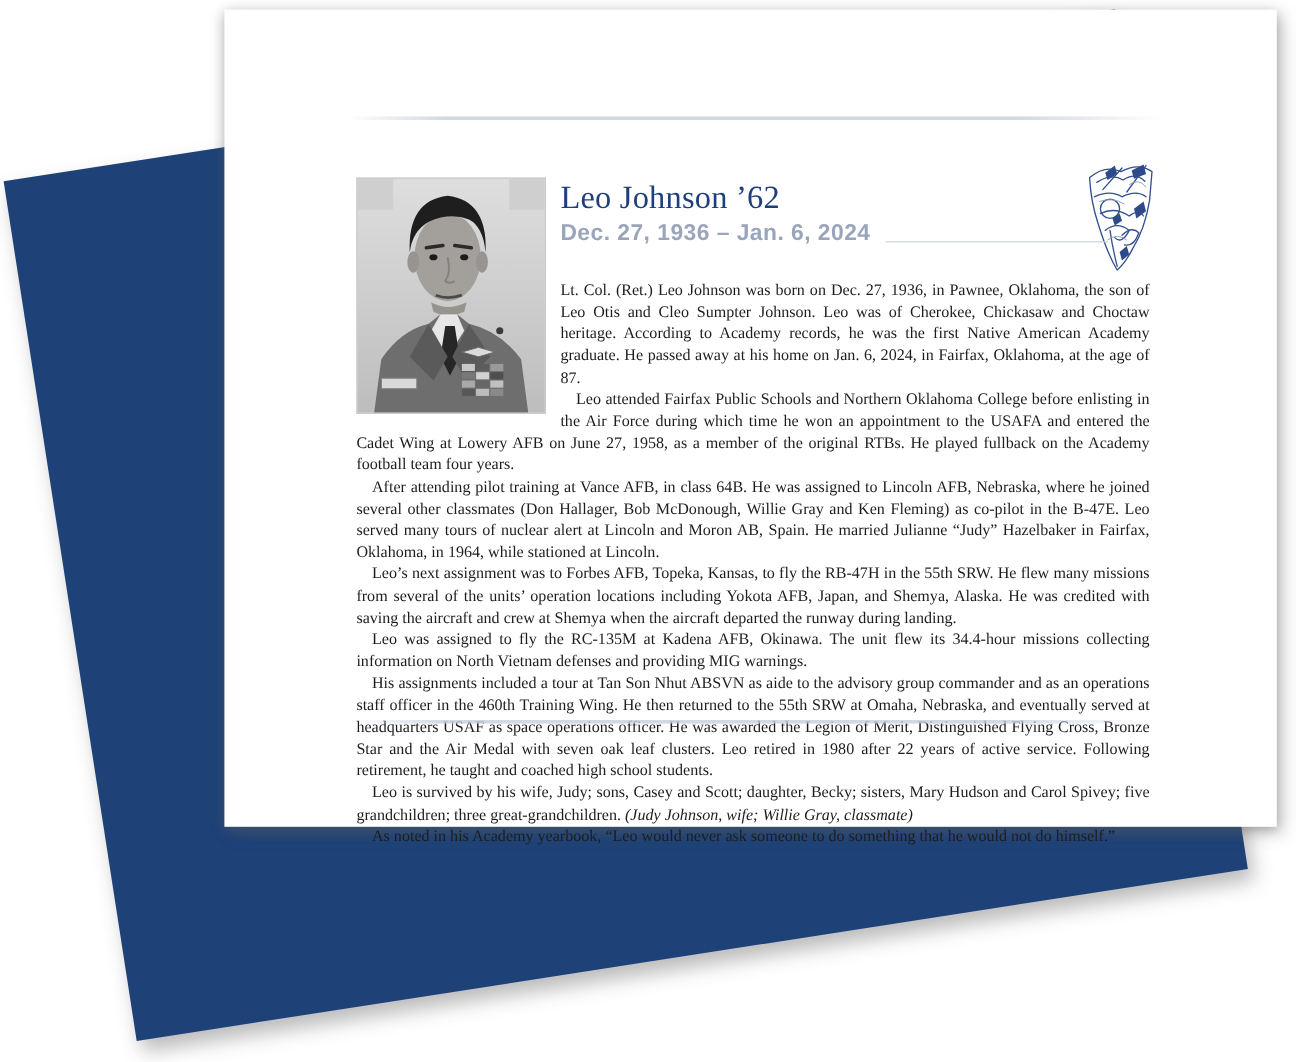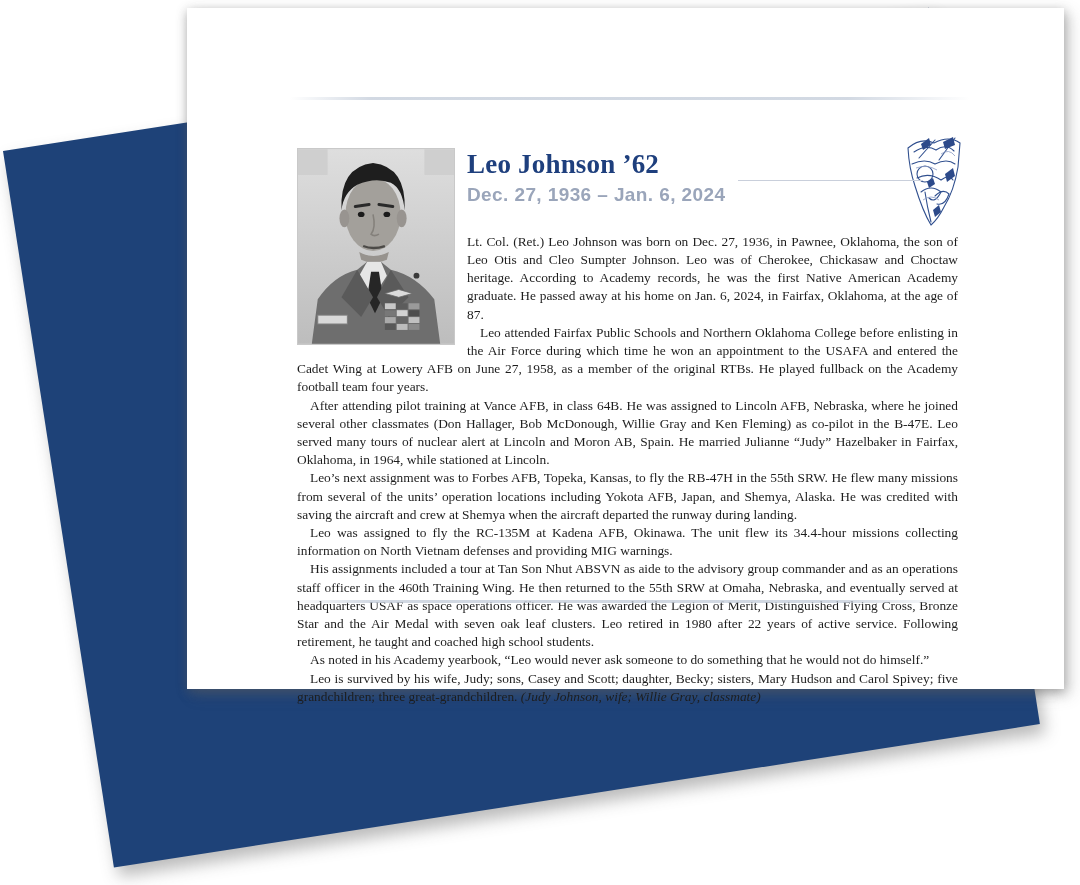--- a/index.html
+++ b/index.html
@@ -42,25 +42,25 @@
   }
   .photo{
     float:left;width:158px;height:197px;margin:0 12px 6px 0;
     border:1px solid #c9c9c9;background:#d6d6d6;box-sizing:border-box;
   }
   .photo svg{display:block;width:100%;height:100%;}
 
   .page-title{
     margin:0;padding-top:2px;
     font-family:"Liberation Serif", serif;
-    font-size:27px;font-weight:bold;line-height:1.1;
+    font-size:27px;font-weight:normal;line-height:1.1;
     color:#1e3f7d;letter-spacing:.2px;
   }
   .dates-row{
-    display:flex;align-items:flex-start;margin-top:4px;
+    display:flex;align-items:flex-end;margin-top:4px;
   }
   .dates-text{
     font-family:"Liberation Sans", sans-serif;
     font-size:19px;font-weight:bold;letter-spacing:.4px;
     color:#9aa5ba;white-space:nowrap;
   }
   .dates-rule{
     display:inline-block;width:185px;height:1px;
     background:#c9cfdb;margin-left:13px;position:relative;top:-4px;
   }
@@ -168,22 +168,22 @@
         <span class="dates-rule"></span>
       </div>
 
       <div class="paras">
           <p class="body-para">Lt. Col. (Ret.) Leo Johnson was born on Dec. 27, 1936, in Pawnee, Oklahoma, the son of Leo Otis and Cleo Sumpter Johnson. Leo was of Cherokee, Chickasaw and Choctaw heritage. According to Academy records, he was the first Native American Academy graduate. He passed away at his home on Jan. 6, 2024, in Fairfax, Oklahoma, at the age of 87.</p>
           <p class="body-para">Leo attended Fairfax Public Schools and Northern Oklahoma College before enlisting in the Air Force during which time he won an appointment to the USAFA and entered the Cadet Wing at Lowery AFB on June 27, 1958, as a member of the original RTBs. He played fullback on the Academy football team four years.</p>
           <p class="body-para">After attending pilot training at Vance AFB, in class 64B. He was assigned to Lincoln AFB, Nebraska, where he joined several other classmates (Don Hallager, Bob McDonough, Willie Gray and Ken Fleming) as co-pilot in the B-47E. Leo served many tours of nuclear alert at Lincoln and Moron AB, Spain. He married Julianne “Judy” Hazelbaker in Fairfax, Oklahoma, in 1964, while stationed at Lincoln.</p>
           <p class="body-para">Leo’s next assignment was to Forbes AFB, Topeka, Kansas, to fly the RB-47H in the 55th SRW. He flew many missions from several of the units’ operation locations including Yokota AFB, Japan, and Shemya, Alaska. He was credited with saving the aircraft and crew at Shemya when the aircraft departed the runway during landing.</p>
           <p class="body-para">Leo was assigned to fly the RC-135M at Kadena AFB, Okinawa. The unit flew its 34.4-hour missions collecting information on North Vietnam defenses and providing MIG warnings.</p>
           <p class="body-para">His assignments included a tour at Tan Son Nhut ABSVN as aide to the advisory group commander and as an operations staff officer in the 460th Training Wing. He then returned to the 55th SRW at Omaha, Nebraska, and eventually served at headquarters USAF as space operations officer. He was awarded the Legion of Merit, Distinguished Flying Cross, Bronze Star and the Air Medal with seven oak leaf clusters. Leo retired in 1980 after 22 years of active service. Following retirement, he taught and coached high school students.</p>
+          <p class="body-para">Leo is survived by his wife, Judy; sons, Casey and Scott; daughter, Becky; sisters, Mary Hudson and Carol Spivey; five grandchildren; three great-grandchildren. <i>(Judy Johnson, wife; Willie Gray, classmate)</i></p>
           <p class="body-para">As noted in his Academy yearbook, “Leo would never ask someone to do something that he would not do himself.”</p>
-          <p class="body-para">Leo is survived by his wife, Judy; sons, Casey and Scott; daughter, Becky; sisters, Mary Hudson and Carol Spivey; five grandchildren; three great-grandchildren. <i>(Judy Johnson, wife; Willie Gray, classmate)</i></p>
         </div>
 
     </div>
 
     <div class="rule rule-bottom"></div>
 
   </div>
 </div>
 
 </body></html>

